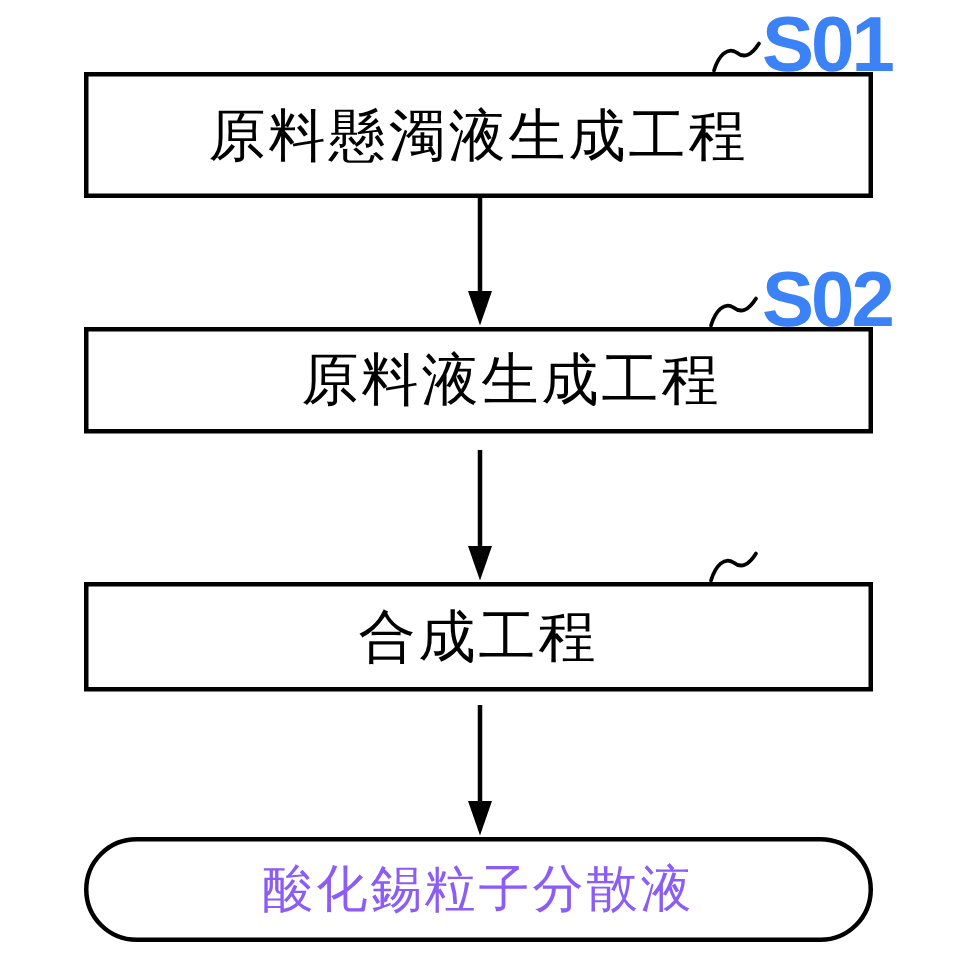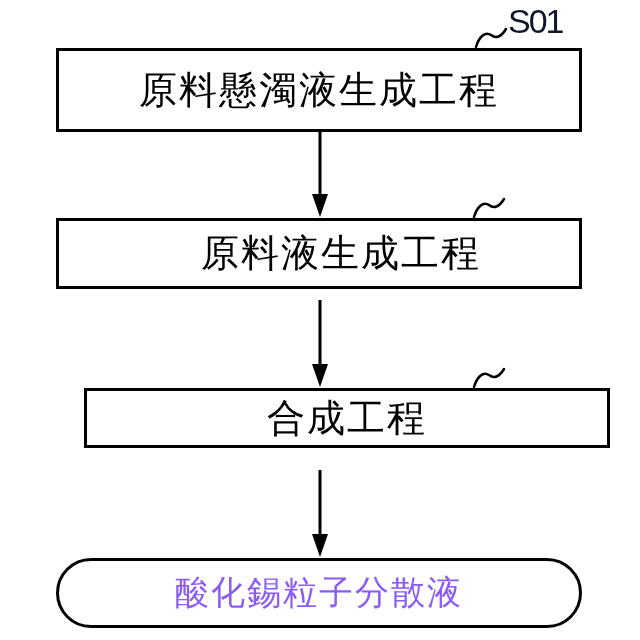--- a/index.html
+++ b/index.html
@@ -27,21 +27,21 @@
     justify-content: center;
   }
   .step-box .step-text {
     font-size: 38px;
     color: #000000;
     letter-spacing: 2px;
     white-space: nowrap;
   }
   #box-s01 { top: 48px;  height: 84px; justify-content: center; }
   #box-s02 { top: 218px; height: 71px; padding-left: 44px; }
-  #box-s03 { top: 388px; height: 60px; margin-left: 28px; }
+  #box-s03 { top: 388px; height: 73px; }
   .terminal-box {
     position: absolute;
     left: 56px;
     top: 558px;
     width: 526px;
     height: 70px;
     box-sizing: border-box;
     border: 3px solid #000000;
     border-radius: 35px;
     background: #ffffff;
@@ -51,25 +51,25 @@
   }
   .terminal-box .step-text {
     font-size: 34px;
     color: #8b5cf6;
     letter-spacing: 2px;
     white-space: nowrap;
   }
   .ref-label {
     position: absolute;
     left: 508px;
-    font-size: 34px;
+    font-size: 52px;
     line-height: 1;
-    color: #0f172a;
+    color: #3b82f6;
     letter-spacing: -2px;
-    font-weight: 400;
+    font-weight: 700;
     white-space: nowrap;
   }
   #ref-s01 { top: 4px; }
   #ref-s02 { top: 174px; }
   #ref-s03 { top: 344px; }
   .overlay {
     position: absolute;
     left: 0;
     top: 0;
     width: 640px;
@@ -98,20 +98,21 @@
       <line x1="320" y1="470" x2="320" y2="537" stroke="#000000" stroke-width="3"></line>
       <polygon points="312,534 328,534 320,557" fill="#000000"></polygon>
     </g>
 
     <path d="M476,47 C479,37 485,31 491,35 C496,39 501,37 506,29" fill="none" stroke="#000000" stroke-width="2.5" stroke-linecap="round"></path>
     <path d="M474,217 C477,207 483,201 489,205 C494,209 499,207 504,199" fill="none" stroke="#000000" stroke-width="2.5" stroke-linecap="round"></path>
     <path d="M474,387 C477,377 483,371 489,375 C494,379 499,377 504,369" fill="none" stroke="#000000" stroke-width="2.5" stroke-linecap="round"></path>
   </svg>
 
   <div id="ref-s01" class="ref-label">S01</div>
+  <div id="ref-s02" class="ref-label">S02</div>
 
   <div id="box-s01" class="step-box">
     <span class="step-text">原料懸濁液生成工程</span>
   </div>
 
   <div id="box-s02" class="step-box">
     <span class="step-text">原料液生成工程</span>
   </div>
 
   <div id="box-s03" class="step-box">

